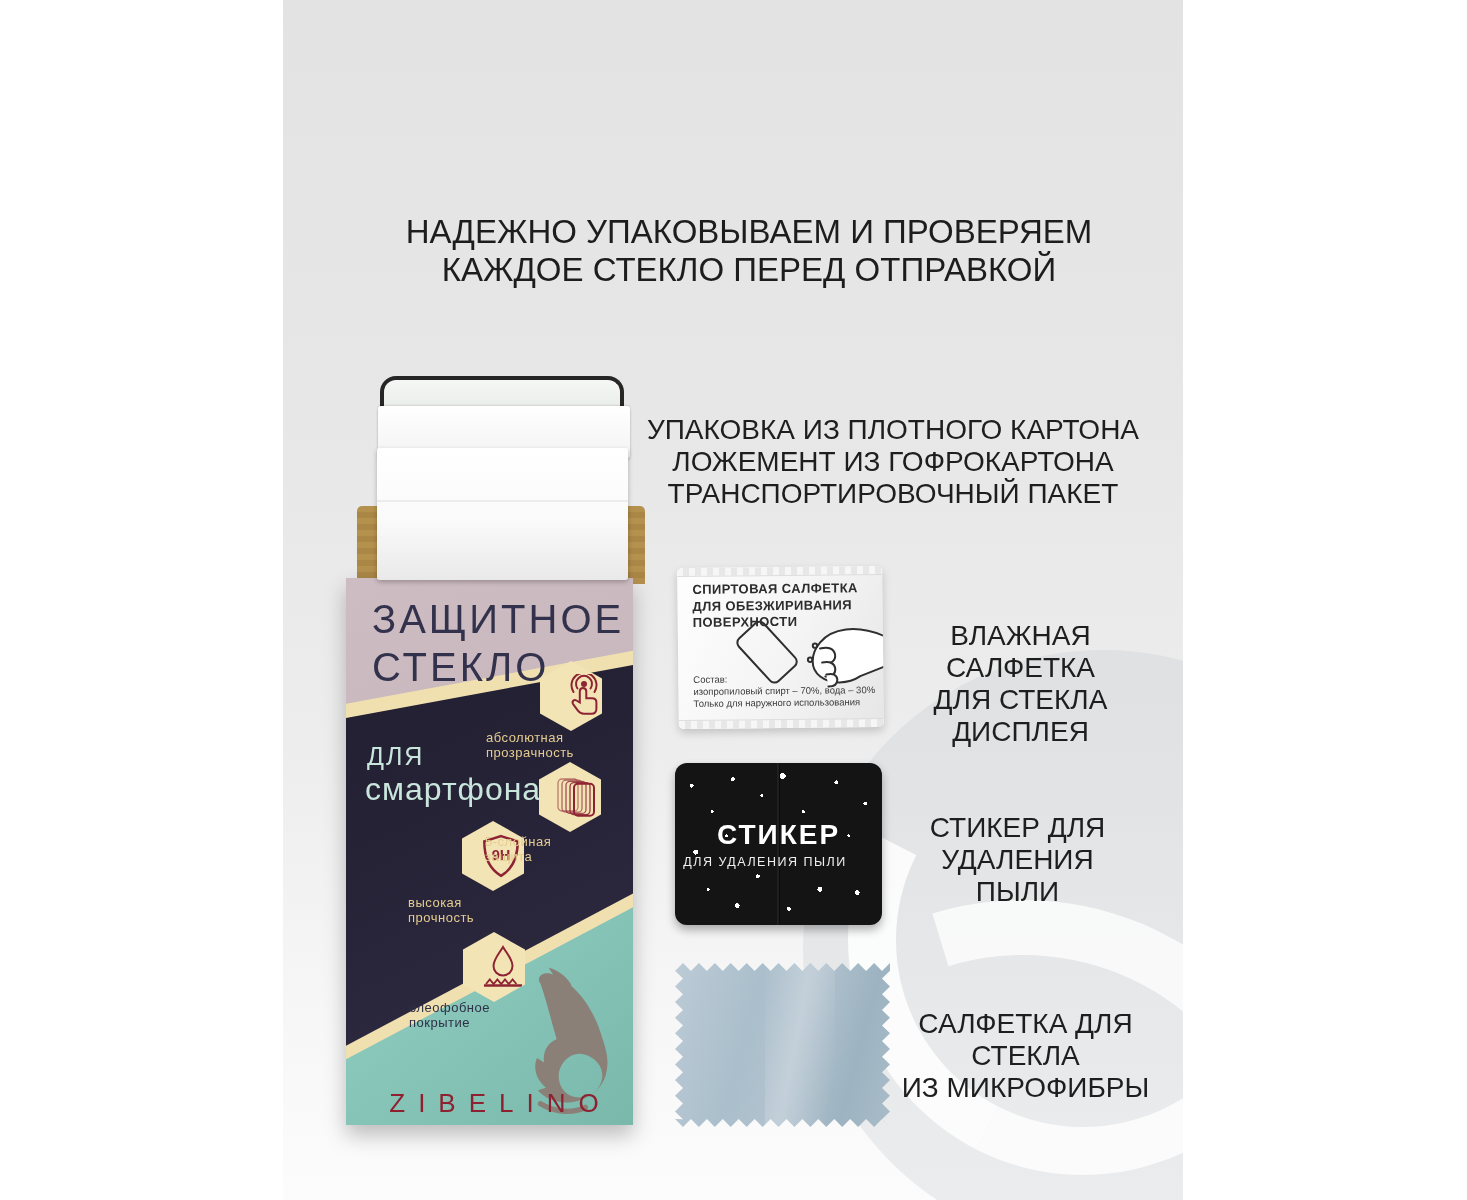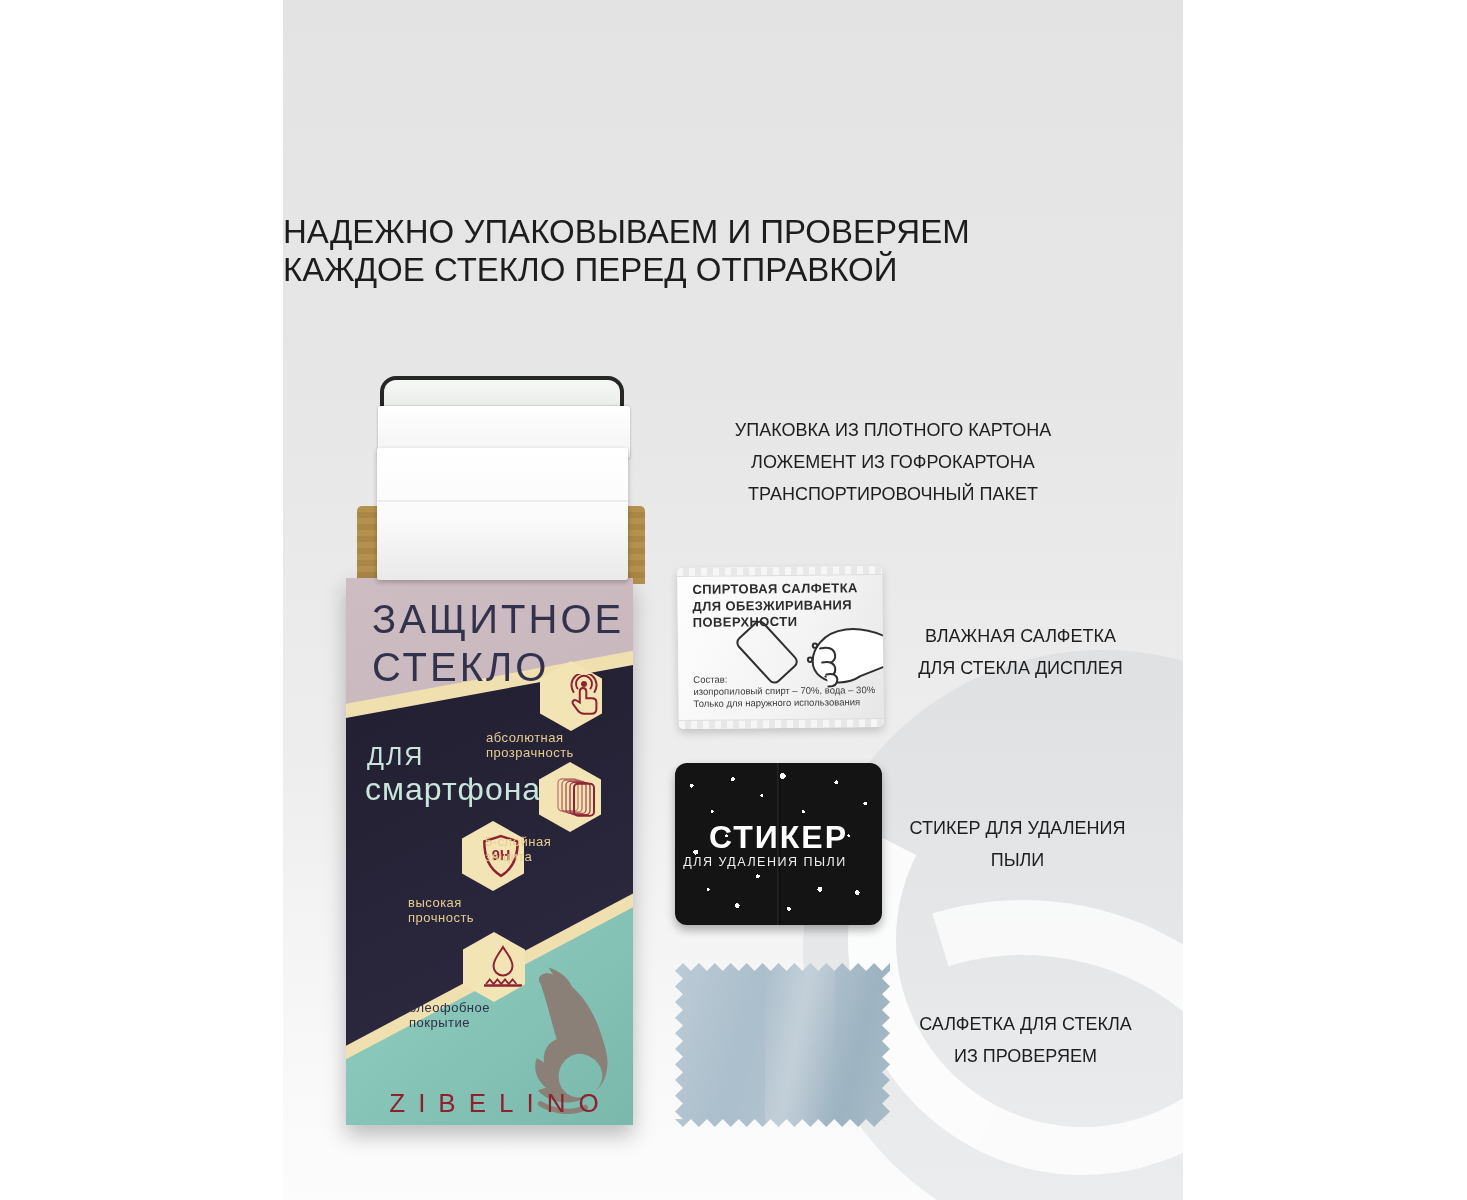--- a/index.html
+++ b/index.html
@@ -15,22 +15,22 @@
   #wm-disc  { left:520px; top:650px; width:600px; height:600px; background:rgba(200,207,210,0.35); }
   #wm-arc1  { left:565px; top:705px; width:470px; height:470px; border:48px solid transparent;
               border-left-color:rgba(255,255,255,0.85); border-bottom-color:rgba(255,255,255,0.8);
               transform:rotate(-18deg); }
   #wm-arc2  { left:430px; top:900px; width:620px; height:620px; border:55px solid transparent;
               border-top-color:rgba(255,255,255,0.75); transform:rotate(28deg); }
 
   
   #page-title { left:0; top:108px; width:900px; text-align:center; font-size:46px; font-weight:bold;
                 letter-spacing:1px; color:#8b2433; }
-  #page-subtitle { left:0; top:213px; width:900px; text-align:left; font-size:33px; line-height:38px;
-                   font-weight:500; color:#1d1d1d; }
+  #page-subtitle { left:0; top:213px; width:900px; text-align:center; font-size:33px; line-height:38px;
+                   font-weight:500; color:#1d1d1d;padding-left:32px; }
 
   
   #glass { left:97px; top:376px; width:244px; height:64px; z-index:1;
            border:4px solid #262626; border-bottom:none; border-radius:16px 16px 0 0;
            background:linear-gradient(180deg,#f4f7f4 0%,#e7ebe7 60%,#dde2de 100%); }
   #pouch { left:95px; top:406px; width:252px; height:52px; z-index:2; background:#fbfbfb;
            border-radius:3px; box-shadow:0 -1px 2px rgba(0,0,0,0.12), 0 2px 3px rgba(0,0,0,0.18);
            background:linear-gradient(180deg,#ffffff 0%,#f3f3f3 100%); }
   #kraft { left:74px; top:506px; width:288px; height:78px; z-index:3; border-radius:5px 5px 0 0;
            background:repeating-linear-gradient(180deg,#b5914e 0 6px,#aa8746 6px 12px); }
@@ -100,33 +100,33 @@
                radial-gradient(circle 3px at 52% 8%,#fff 98%,transparent),
                radial-gradient(circle 2px at 55% 90%,#fff 98%,transparent),
                radial-gradient(circle 1.5px at 62% 30%,#fff 98%,transparent),
                radial-gradient(circle 2.5px at 70% 78%,#fff 98%,transparent),
                radial-gradient(circle 2px at 78% 12%,#fff 98%,transparent),
                radial-gradient(circle 1.5px at 84% 45%,#fff 98%,transparent),
                radial-gradient(circle 2.5px at 88% 80%,#fff 98%,transparent),
                radial-gradient(circle 2px at 92% 25%,#fff 98%,transparent),
                radial-gradient(circle 1.5px at 25% 45%,#fff 98%,transparent);
              background-repeat:no-repeat; }
-  #sticker-title { left:0; top:56px; width:207px; text-align:center; color:#fff; font-size:32px;
+  #sticker-title { left:0; top:56px; width:207px; text-align:center; color:#fff; font-size:28px;
                    font-weight:bold; letter-spacing:2px; }
   #sticker-sub { left:0; top:92px; width:180px; text-align:center; color:#efefef; font-size:12.5px;
                  letter-spacing:1.5px; }
 
   
   #cloth { left:392px; top:963px; width:215px; height:164px; z-index:6;
            background:linear-gradient(105deg,#bccbd6 0%,#aabecb 35%,#b3c3cf 55%,#9db3c1 80%,#a9bcc8 100%); }
   #cloth .fold { left:90px; top:0; width:70px; height:164px;
                  background:linear-gradient(100deg,transparent 0%,rgba(255,255,255,0.22) 45%,transparent 90%); }
 
   
-  .caption { text-align:center; font-size:18px; line-height:32px; font-weight:500; color:#1e1e1e; z-index:6; }
+  .caption { text-align:center; font-size:28px; line-height:32px; font-weight:500; color:#1e1e1e; z-index:6; }
   #caption-box     { left:330px; top:414px; width:560px; }
   #caption-wipe    { left:600px; top:620px; width:275px; }
   #caption-sticker { left:597px; top:812px; width:275px; }
   #caption-cloth   { left:605px; top:1008px; width:275px; }
 </style>
 </head>
 <body>
 
 <div id="stage">
   <div id="canvas">
@@ -268,17 +268,17 @@
     <div class="abs caption" id="caption-wipe">
       <div>ВЛАЖНАЯ САЛФЕТКА</div>
       <div>ДЛЯ СТЕКЛА ДИСПЛЕЯ</div>
     </div>
     <div class="abs caption" id="caption-sticker">
       <div>СТИКЕР ДЛЯ УДАЛЕНИЯ</div>
       <div>ПЫЛИ</div>
     </div>
     <div class="abs caption" id="caption-cloth">
       <div>САЛФЕТКА ДЛЯ СТЕКЛА</div>
-      <div>ИЗ ПРОВЕРЯЕМ</div>
+      <div>ИЗ МИКРОФИБРЫ</div>
     </div>
 
   </div>
 </div>
 
 </body></html>

